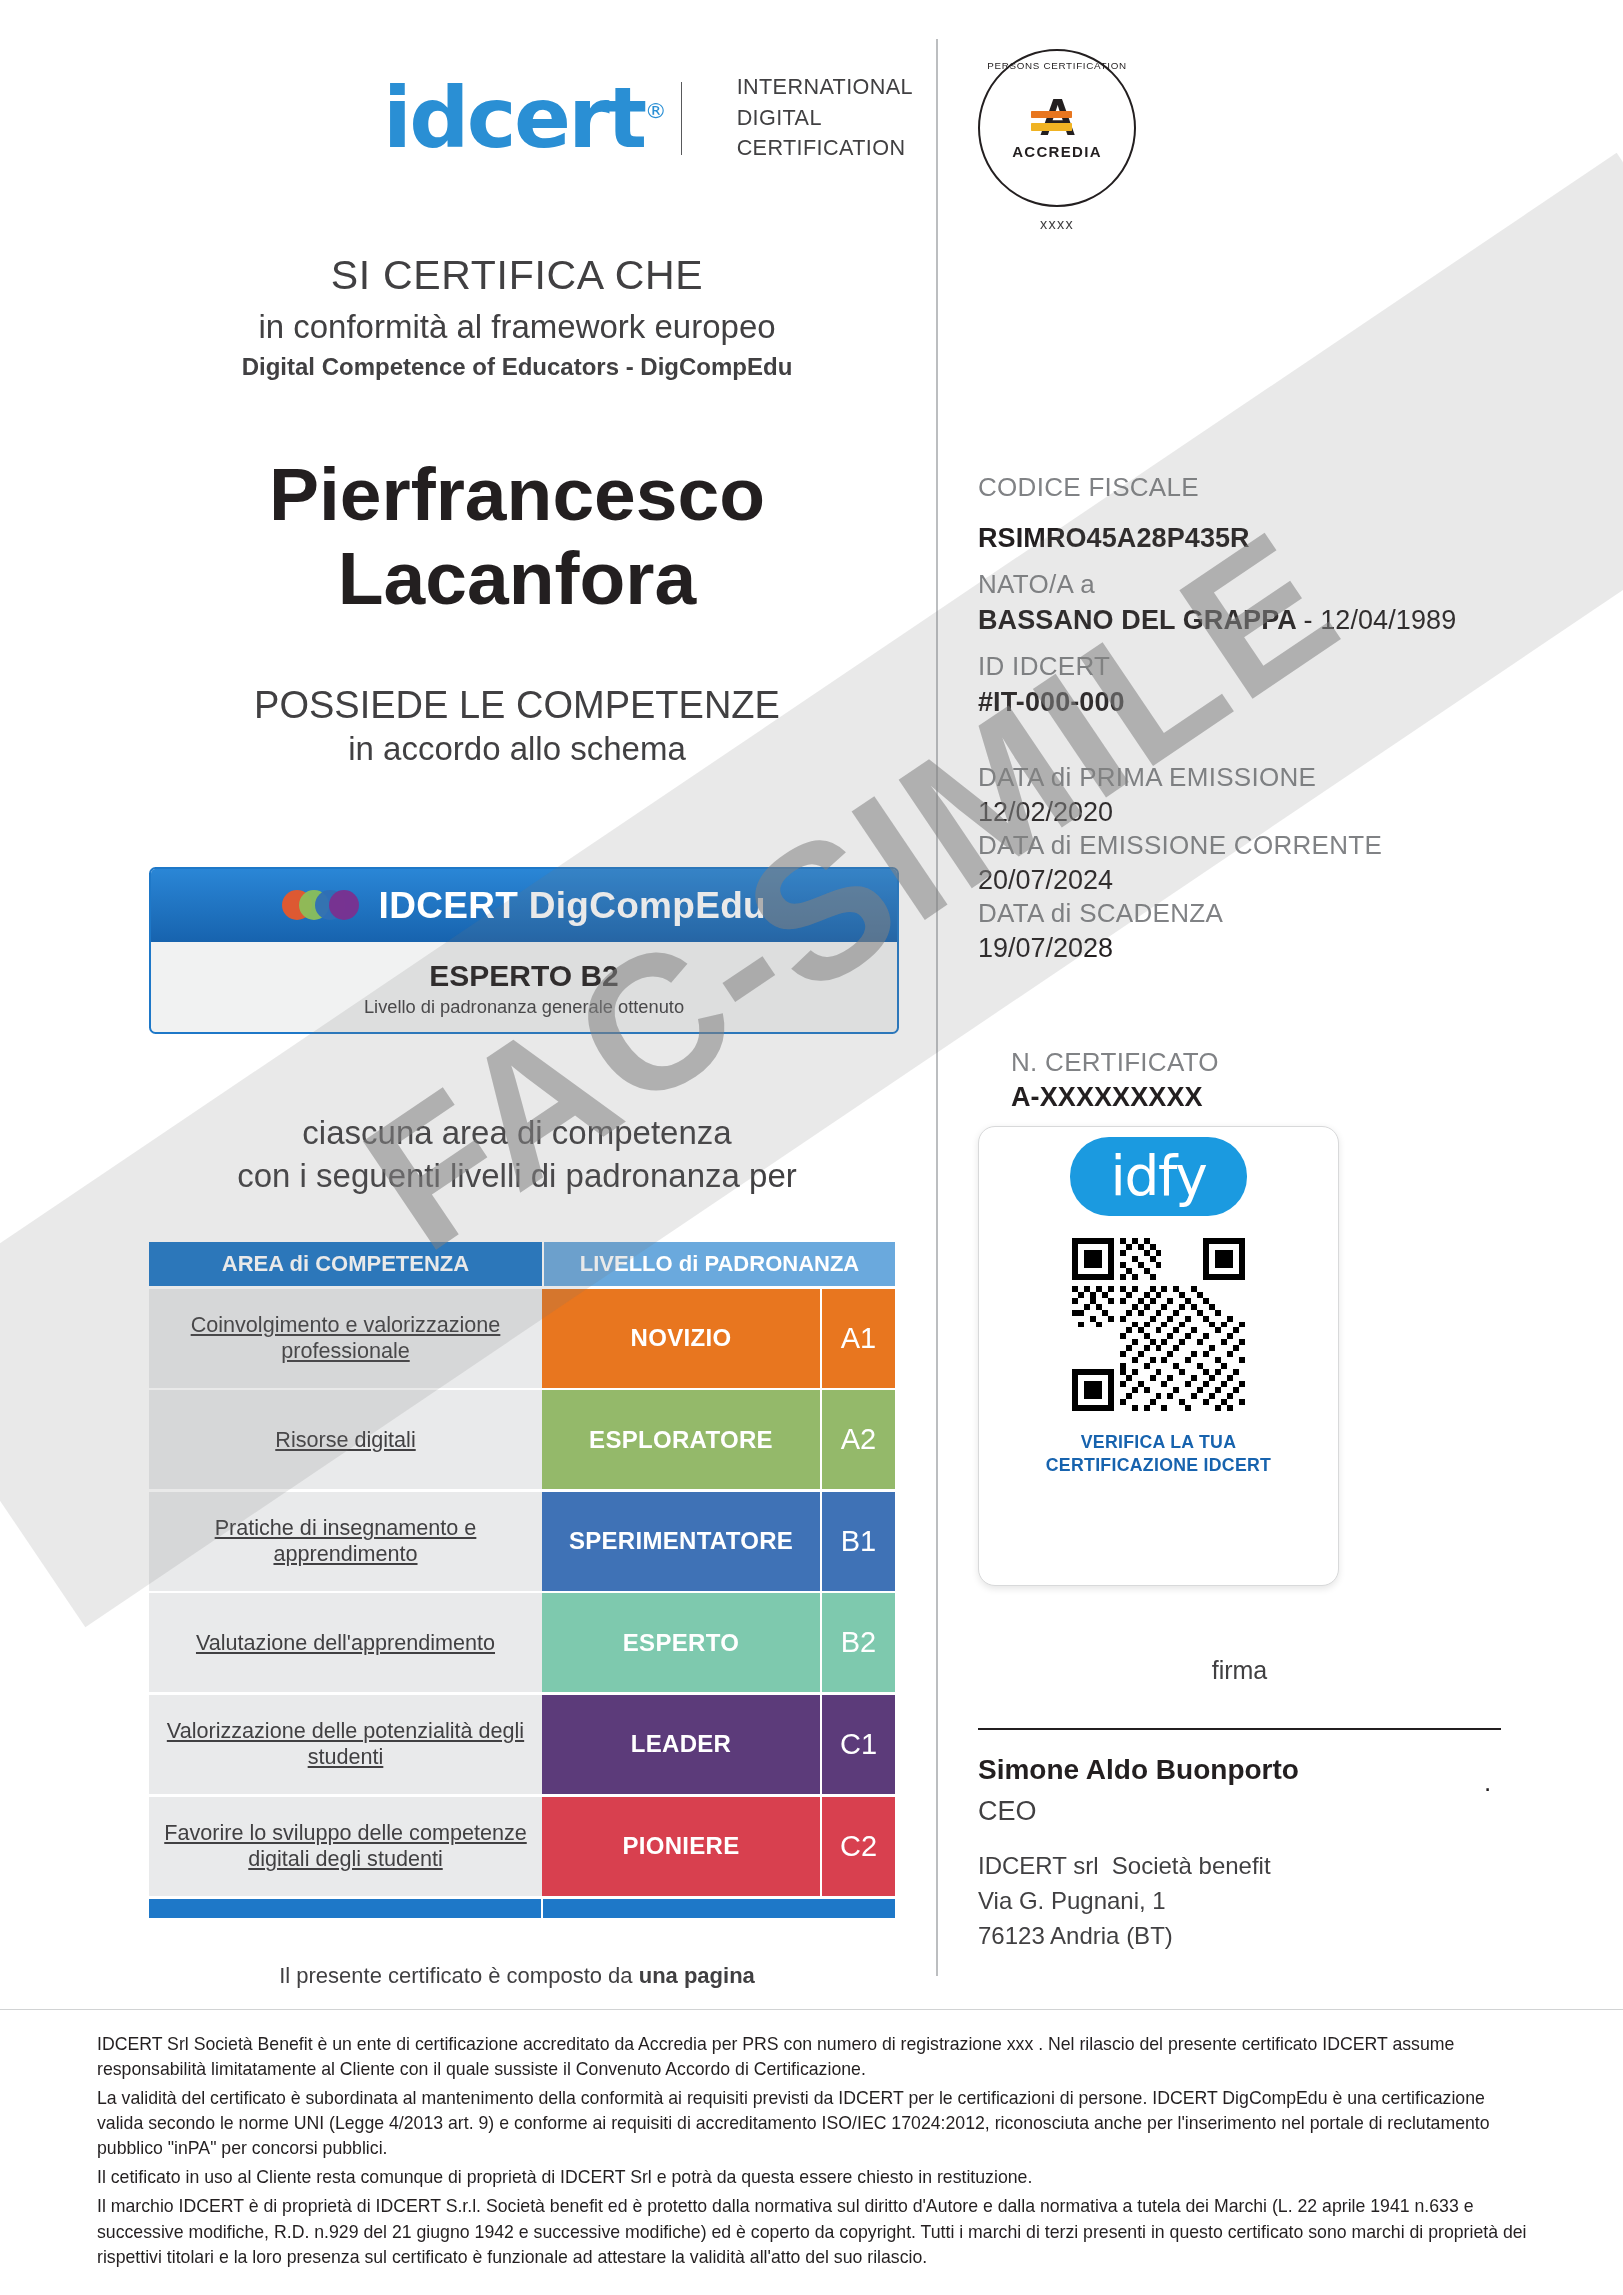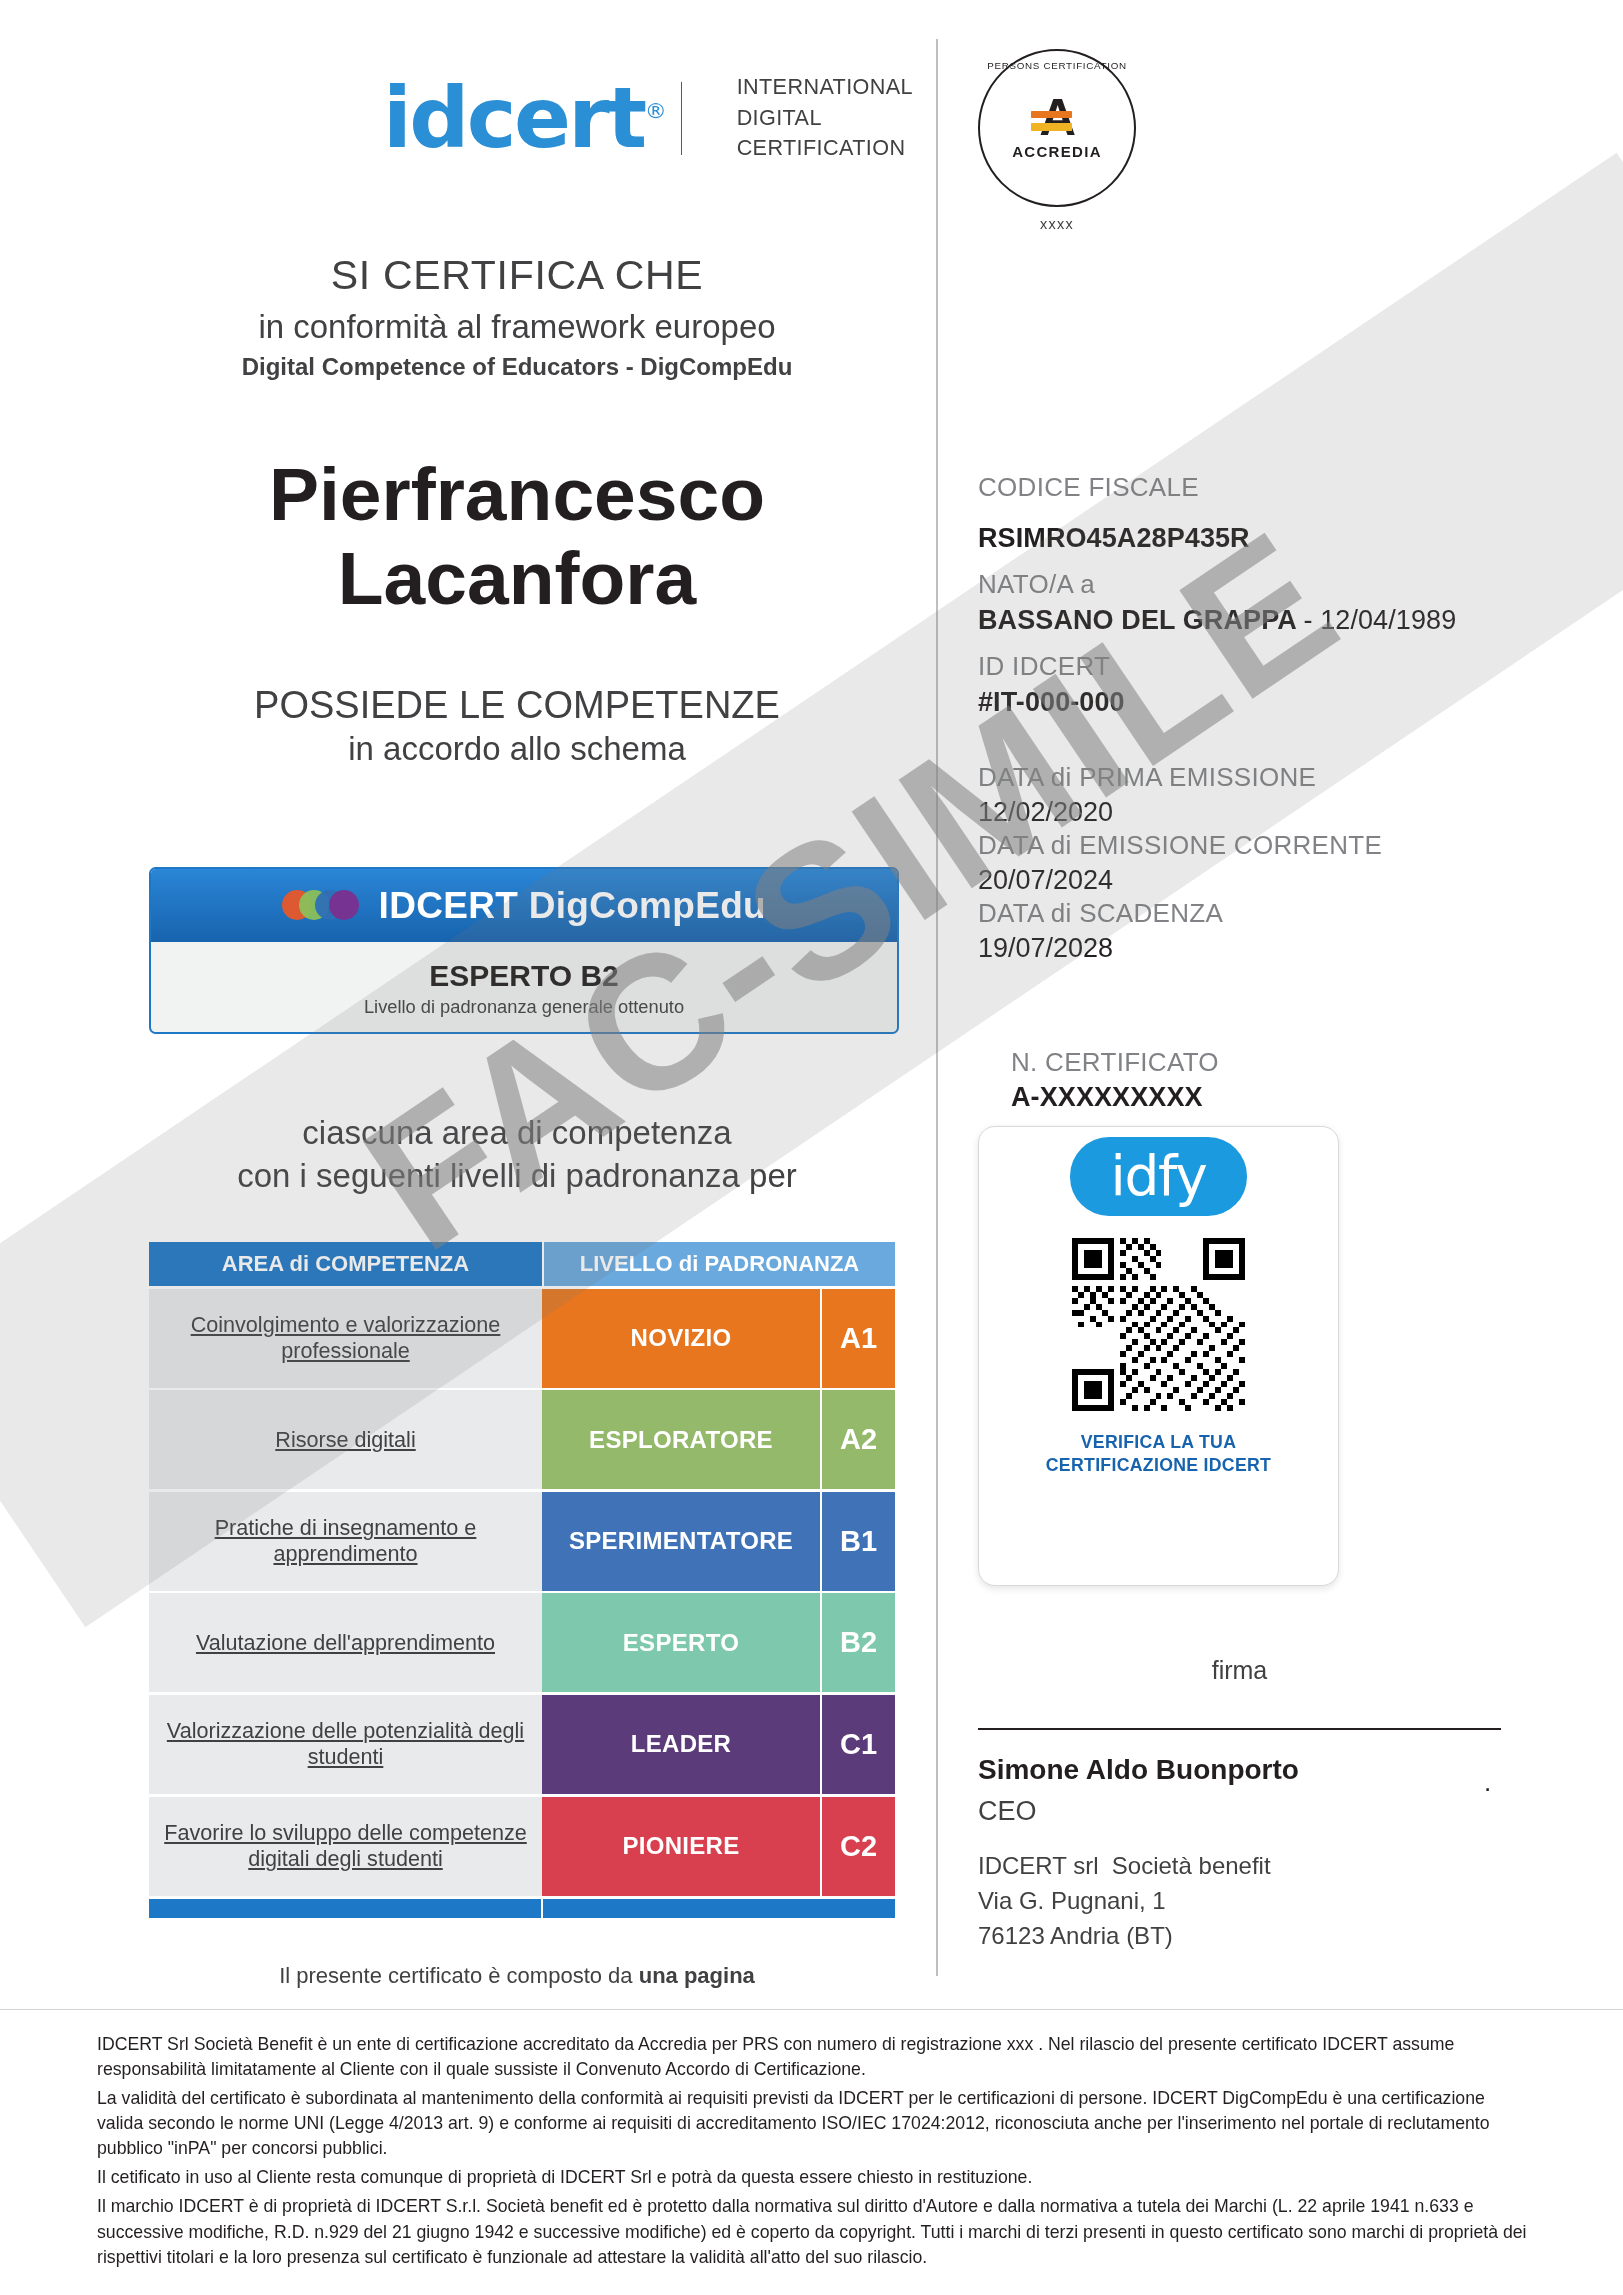--- a/index.html
+++ b/index.html
@@ -290,21 +290,21 @@
     letter-spacing: 0.3px;
     box-sizing: border-box;
   }
   .cell-code {
     width: 75px;
     display: flex;
     align-items: center;
     justify-content: center;
     color: #ffffff;
     font-size: 29px;
-    font-weight: bold;
+    font-weight: normal;
     box-sizing: border-box;
     border-left: 2px solid #ffffff;
   }
   .thead .cell-area {
     background: #1e78c8;
     color: #ffffff;
     font-size: 22px;
     font-weight: bold;
     height: 44px;
   }

